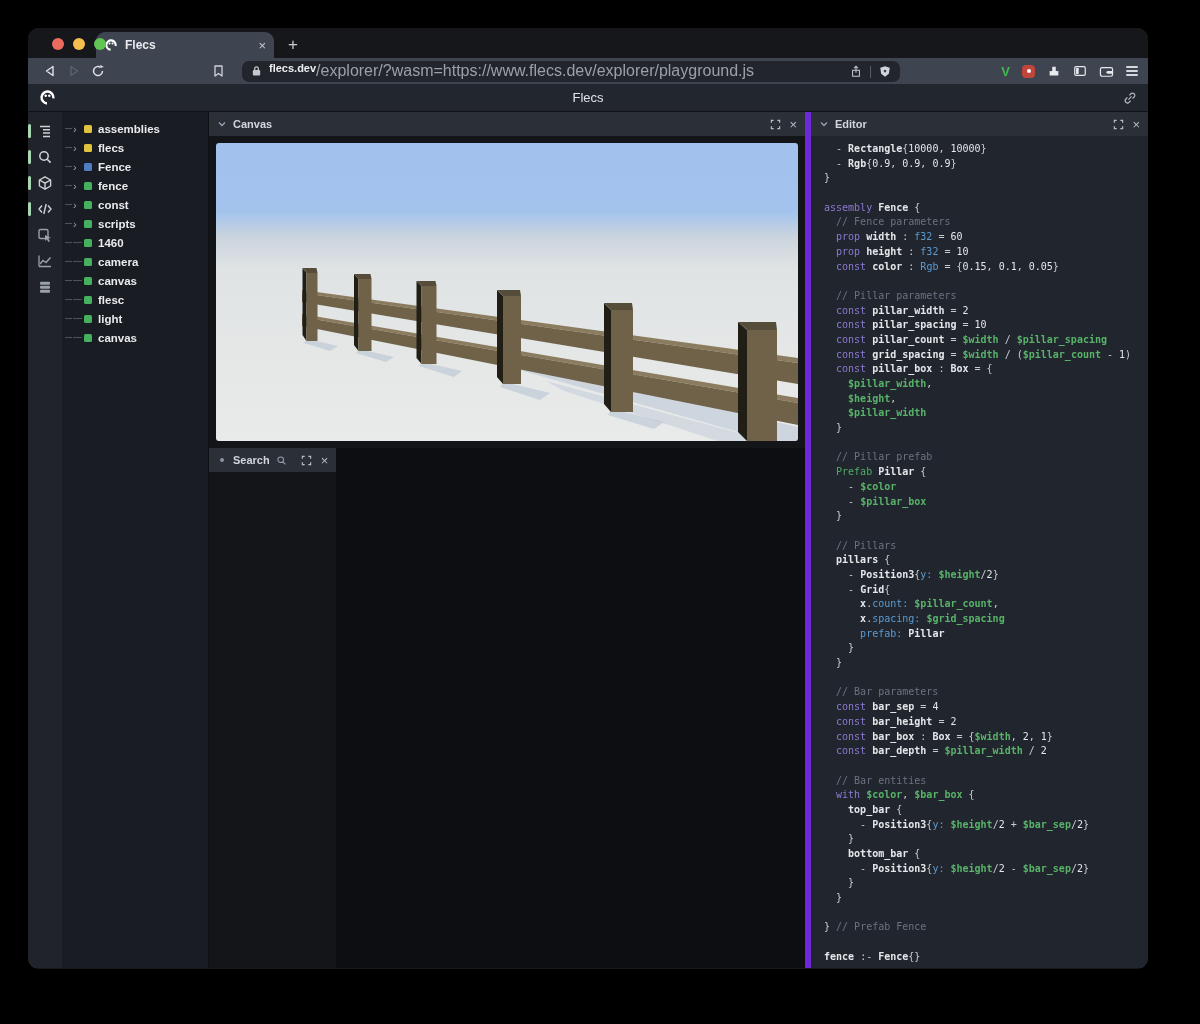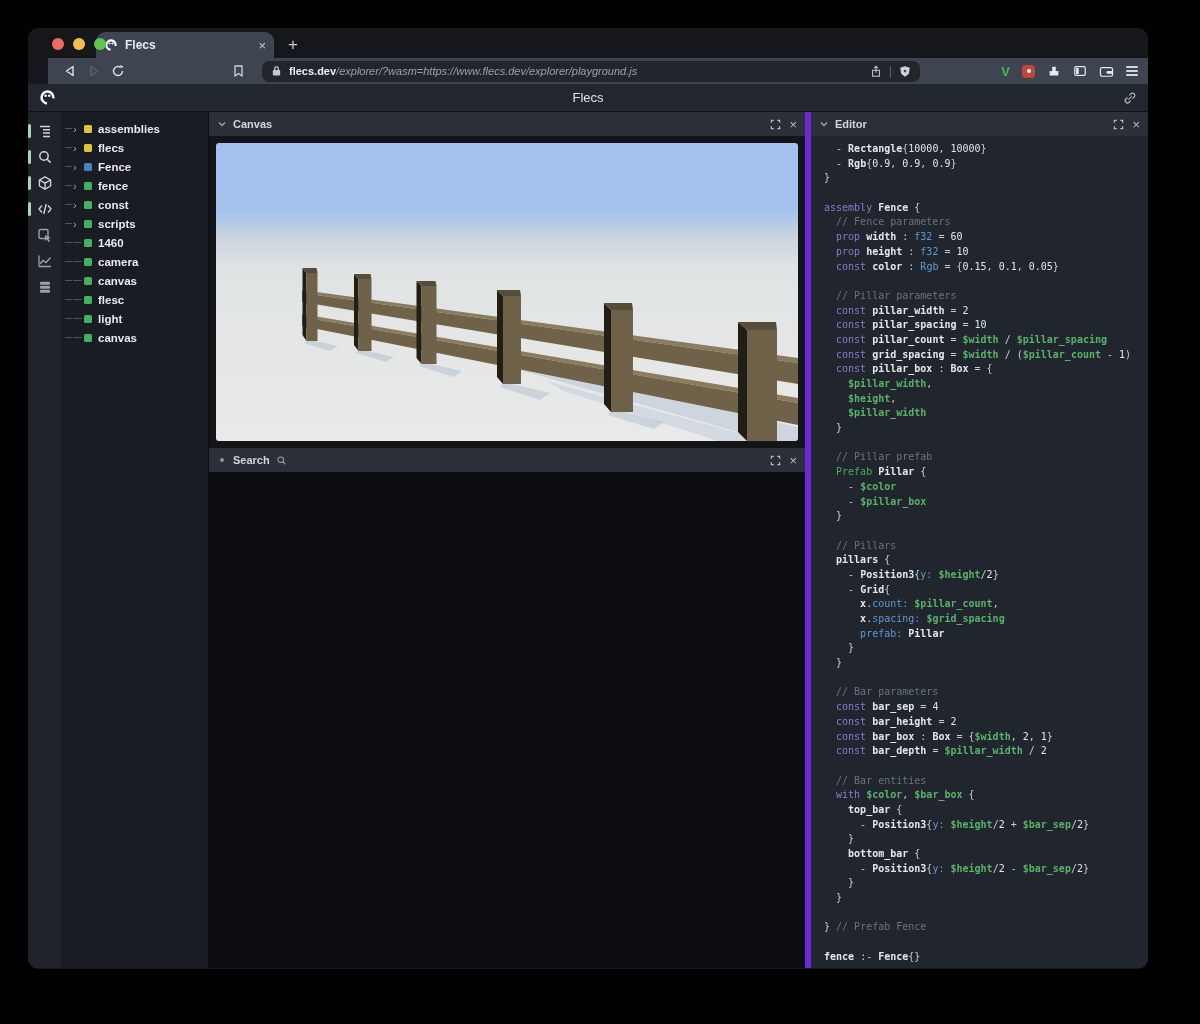--- a/index.html
+++ b/index.html
@@ -10,26 +10,26 @@
   .tabstrip { height:30px; background:#15171b; display:flex; align-items:flex-end; position:relative; }
   .lights { position:absolute; left:24px; top:10px; display:flex; gap:9px; }
   .light { width:12px; height:12px; border-radius:50%; }
   .light.r { background:#ec6a5e; } .light.y { background:#f5bf4f; } .light.g { background:#61c554; }
   .tab { margin-left:68px; width:178px; height:26px; background:#3e4450; border-radius:9px 9px 0 0; display:flex; align-items:center; padding:0 8px; gap:7px; }
   .tab-title { color:#e9ebee; font-size:12px; font-weight:bold; flex:1; }
   .tab-close { color:#c7ccd3; font-size:13px; cursor:default; }
   .newtab { color:#c7ccd3; font-size:17px; margin:0 0 3px 14px; }
 
   
-  .toolbar { height:26px; background:#3e4450; display:flex; align-items:center; padding:0 10px;margin-left:20px; }
+  .toolbar { height:26px; background:#3e4450; display:flex; align-items:center; padding:0 10px; }
   .navbtn { width:24px; height:20px; display:flex; align-items:center; justify-content:center; }
   .bookmark { margin-left:96px; }
   .urlbar { margin-left:12px; width:658px; height:21px; background:#22262c; border-radius:7px; display:flex; align-items:center; padding:0 9px; gap:7px; }
   .url-host { color:#eceef1; font-size:11px; font-weight:bold; }
-  .url-rest { color:#9aa0aa; font-size:11px; white-space:nowrap; overflow:hidden;font-style:italic; }
+  .url-rest { color:#9aa0aa; font-size:16px; white-space:nowrap; overflow:hidden; }
   .url-spacer { flex:1; }
   .url-sep { color:#596070; font-size:12px; }
   .tool-right { margin-left:auto; display:flex; align-items:center; gap:12px; }
   .vext { color:#3fb950; font-weight:bold; font-size:13px; }
   .redext { width:13px; height:13px; border-radius:4px; background:#c0453a; position:relative; }
   .redext:after { content:""; position:absolute; left:4.5px; top:4.5px; width:4px; height:4px; border-radius:50%; background:#fff; }
   .menu-icon { display:flex; flex-direction:column; gap:2.5px; }
   .menu-icon span { display:block; width:12px; height:1.8px; background:#d4d8de; border-radius:1px; }
 
   
@@ -365,21 +365,21 @@
               </g>
               <g>
                 <polygon points="531,187 531,298 522,289 522,179" fill="#211e16"></polygon>
                 <rect x="531" y="187" width="30" height="111" fill="#6f6249"></rect>
                 <polygon points="531,187 561,187 560,179 522,179" fill="#554c39"></polygon>
               </g>
             </svg>
           </div>
         </div>
       </div>
-      <div class="panel" style="display:flex;flex-direction:column;flex:1;">
+      <div class="panel" style="display:flex;flex-direction:row;flex:1;">
         <div class="phead">
           <span class="pdot"></span>
           <span class="ptitle">Search</span>
           <svg width="11" height="11" viewBox="0 0 14 14">
               <circle cx="6" cy="6" r="3.6" fill="none" stroke="#9aa1a9" stroke-width="1.3"></circle>
               <path d="M8.8 8.8 L12 12" stroke="#9aa1a9" stroke-width="1.4"></path>
             </svg>
           <span class="spacer"></span>
           <span class="hicon">
             <svg width="11" height="11" viewBox="0 0 12 12">

